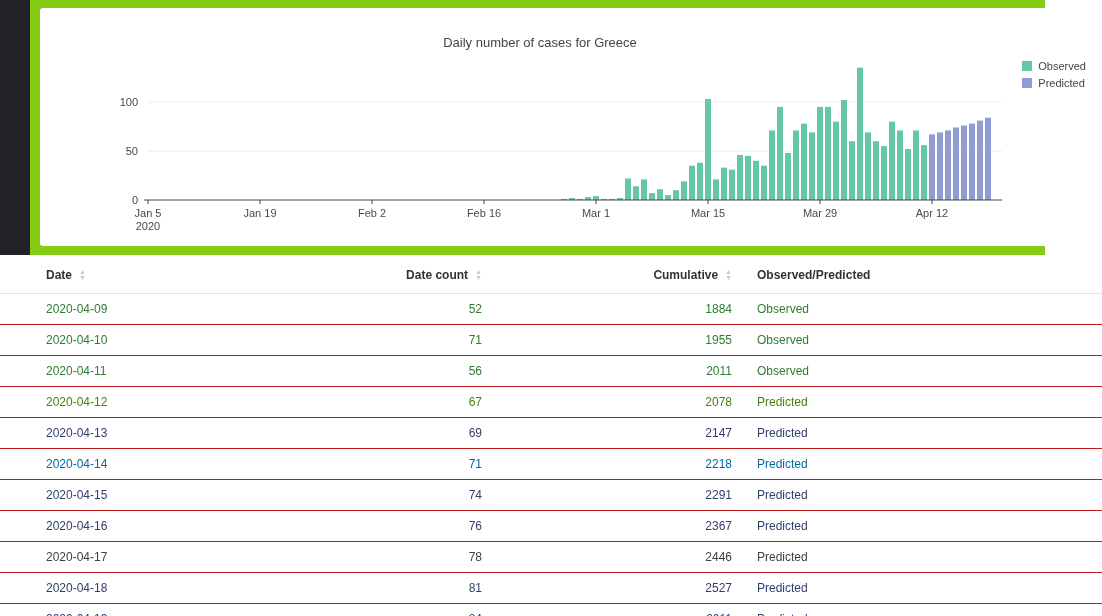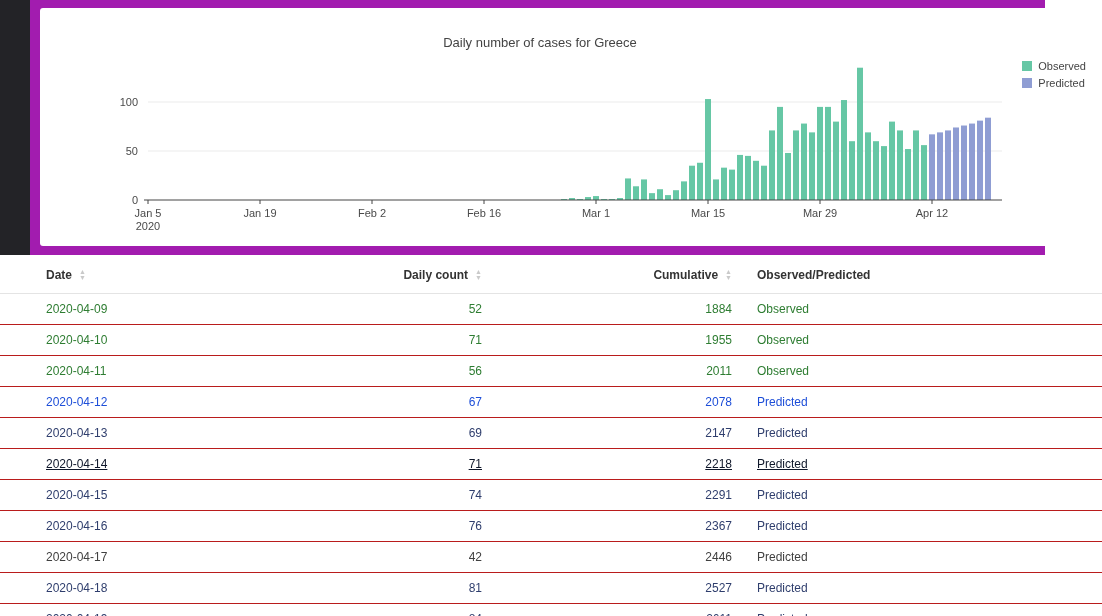--- a/index.html
+++ b/index.html
@@ -2,21 +2,21 @@
 <html><head>
 <meta charset="utf-8">
 <style>
   html,body { margin:0; padding:0; }
   body {
     width:1102px; height:616px; overflow:hidden;
     font-family:"Liberation Sans", sans-serif;
     background:#ffffff;
   }
   
-  .top-section { position:relative; width:1045px; height:255px; background:#a21caf; }
+  .top-section { position:relative; width:1045px; height:255px; background:#84cc16; }
   .dark-strip { position:absolute; left:0; top:0; width:30px; height:255px; background:#232327; }
   .chart-card {
     position:absolute; left:40px; top:8px; width:1062px; height:238px;
     background:#ffffff; border-radius:3px;
   }
   .chart-title {
     position:absolute; top:27px; left:0; width:1000px; text-align:center;
     font-size:13px; color:#444; z-index:2;
   }
   .chart-svg { position:absolute; left:0; top:0; }
@@ -161,21 +161,21 @@
           <span class="hd">
             <span>Date</span>
             <span class="sort-icons">
                 <span>▲</span>
                 <span>▼</span>
               </span>
           </span>
         </th>
         <th class="num">
           <span class="hd">
-            <span>Daily count</span>
+            <span>Date count</span>
             <span class="sort-icons">
                 <span>▲</span>
                 <span>▼</span>
               </span>
           </span>
         </th>
         <th class="num">
           <span class="hd">
             <span>Cumulative</span>
             <span class="sort-icons">
@@ -203,53 +203,53 @@
           <td class="c-num">71</td>
           <td class="c-num">1955</td>
           <td class="c-status">Observed</td>
         </tr>
         <tr style="color: rgb(46, 125, 50);">
           <td class="c-date">2020-04-11</td>
           <td class="c-num">56</td>
           <td class="c-num">2011</td>
           <td class="c-status">Observed</td>
         </tr>
-        <tr style="color: #1d4ed8;">
+        <tr style="color: #4d7c0f;">
           <td class="c-date">2020-04-12</td>
           <td class="c-num">67</td>
           <td class="c-num">2078</td>
           <td class="c-status">Predicted</td>
         </tr>
         <tr style="color: rgb(47, 62, 109);">
           <td class="c-date">2020-04-13</td>
           <td class="c-num">69</td>
           <td class="c-num">2147</td>
           <td class="c-status">Predicted</td>
         </tr>
-        <tr style="color: #0f172a; text-decoration: underline;">
+        <tr style="color: #0369a1;">
           <td class="c-date">2020-04-14</td>
           <td class="c-num">71</td>
           <td class="c-num">2218</td>
           <td class="c-status">Predicted</td>
         </tr>
         <tr style="color: rgb(47, 62, 109);">
           <td class="c-date">2020-04-15</td>
           <td class="c-num">74</td>
           <td class="c-num">2291</td>
           <td class="c-status">Predicted</td>
         </tr>
         <tr style="color: rgb(47, 62, 109);">
           <td class="c-date">2020-04-16</td>
           <td class="c-num">76</td>
           <td class="c-num">2367</td>
           <td class="c-status">Predicted</td>
         </tr>
         <tr style="color: #404040;">
           <td class="c-date">2020-04-17</td>
-          <td class="c-num">42</td>
+          <td class="c-num">78</td>
           <td class="c-num">2446</td>
           <td class="c-status">Predicted</td>
         </tr>
         <tr style="color: rgb(47, 62, 109);">
           <td class="c-date">2020-04-18</td>
           <td class="c-num">81</td>
           <td class="c-num">2527</td>
           <td class="c-status">Predicted</td>
         </tr>
         <tr style="color: rgb(47, 62, 109);">

